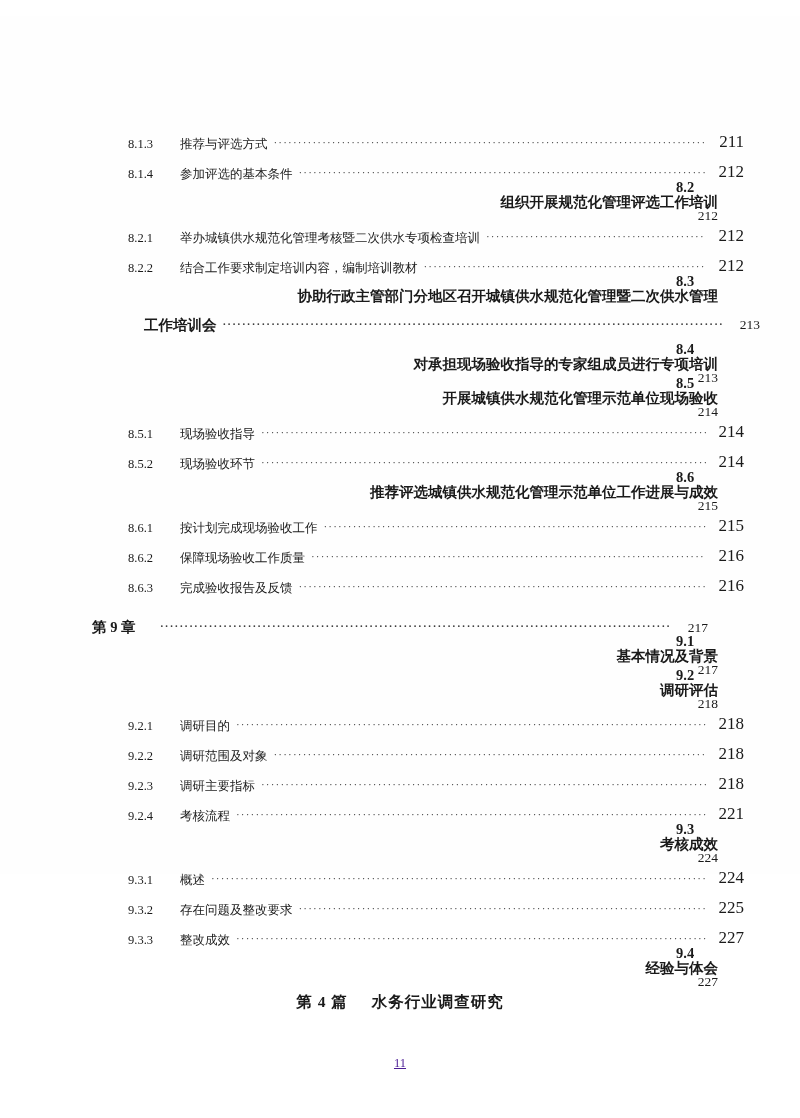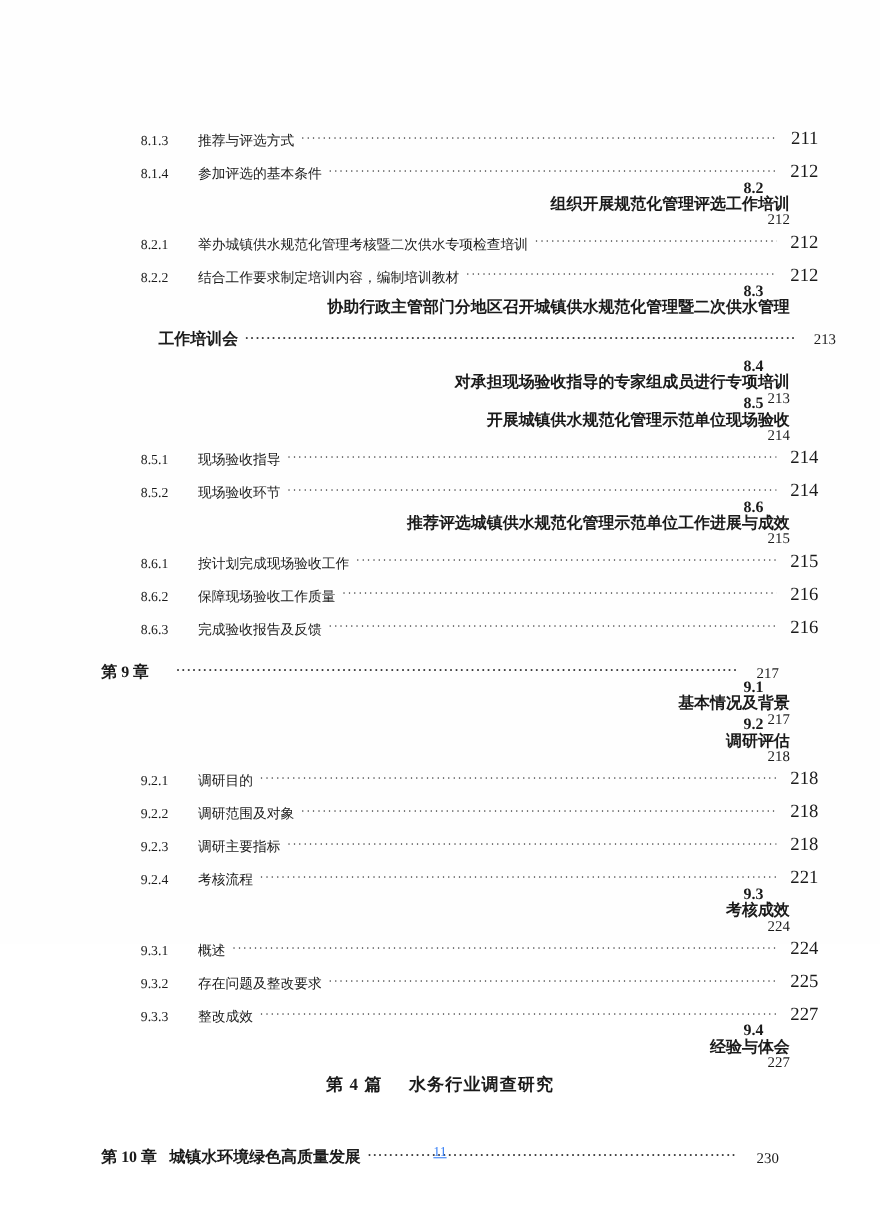--- a/index.html
+++ b/index.html
@@ -11,21 +11,21 @@
     width: 800px;
     height: 1118px;
     font-family: "Liberation Serif", "DejaVu Serif", serif;
     color: #1a1a1a;
     position: relative;
     overflow: hidden;
   }
   .page {
     position: absolute;
     left: 0;
-    top: 0;
+    top: 16px;
     width: 800px;
     height: 858px;
     background: #fefefe;
   }
   .content {
     position: absolute;
     left: 92px;
     top: 104px;
     width: 616px;
   }
@@ -121,21 +121,21 @@
   }
   .part-heading .sp { display: inline-block; width: 24px; }
 
   .folio {
     position: absolute;
     left: 0;
     top: 1040px;
     width: 800px;
     text-align: center;
     font-size: 12.5px;
-    color: #3b82f6;
+    color: #4c1d95;
     text-decoration: underline;
   }
 </style>
 </head>
 <body>
 
 <div class="page">
   <div class="content">
 
     <div class="toc-row lvl3">
@@ -320,23 +320,17 @@
       <span class="toc-num">9.4</span>
       <span class="toc-title">经验与体会</span>
       <span class="toc-leader"></span>
       <span class="toc-page">227</span>
     </div>
 
     <div class="part-heading">
       <span>第 4 篇</span><span class="sp"></span><span>水务行业调查研究</span>
     </div>
 
-    <div class="toc-row chap">
-      <span class="toc-num">第 10 章</span>
-      <span class="toc-title">城镇水环境绿色高质量发展</span>
-      <span class="toc-leader"></span>
-      <span class="toc-page">230</span>
-    </div>
 
   </div>
 
   <div class="folio">11</div>
 </div>
 
 </body></html>

